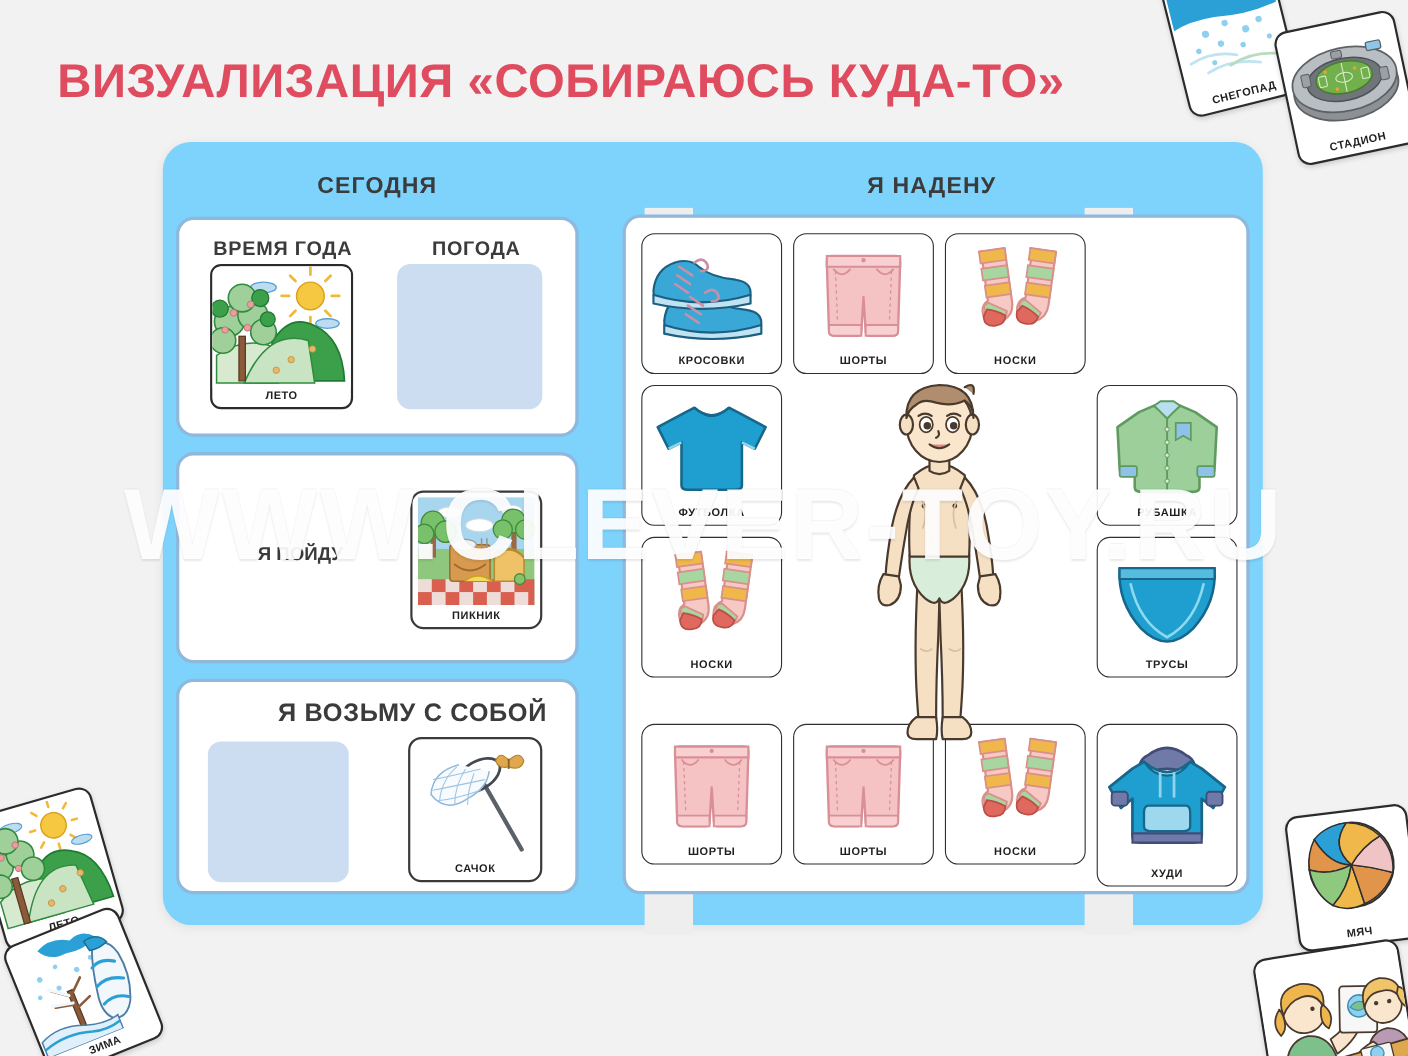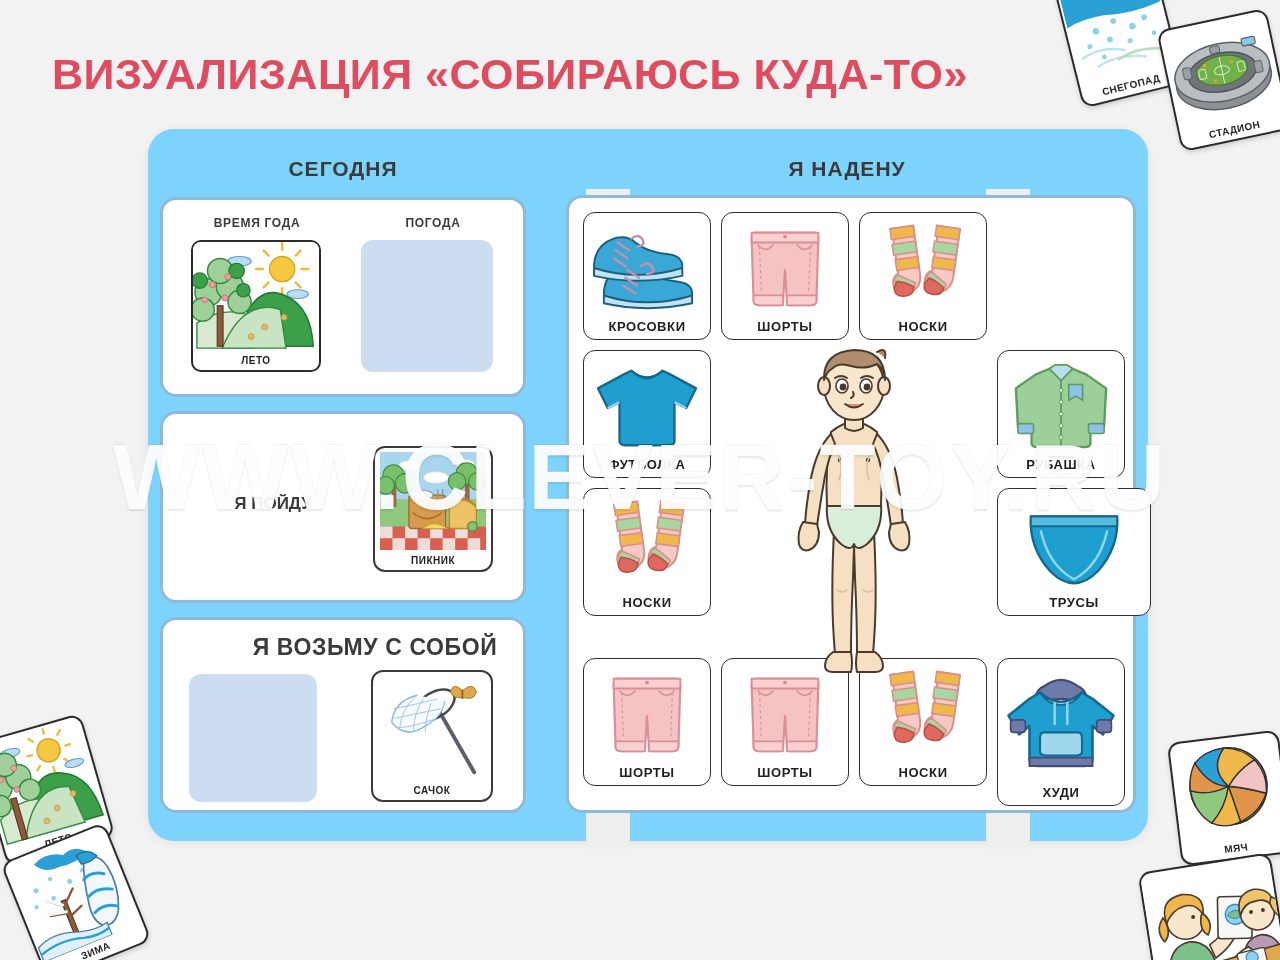--- a/index.html
+++ b/index.html
@@ -34,21 +34,21 @@
   
   .panel{
     position:absolute;background:#fff;
     border:3px solid #8fb8dd;border-radius:16px;box-sizing:border-box;
   }
   .panel-title{
     position:absolute;width:100%;text-align:center;
     font-size:20px;font-weight:bold;color:#3b3b3b;letter-spacing:.6px;
   }
   .sub-label{
-    position:absolute;font-size:12px;font-weight:bold;color:#3b3b3b;
+    position:absolute;font-size:18px;font-weight:bold;color:#3b3b3b;
     letter-spacing:.7px;text-align:center;
   }
 
   
   .slot-empty{
     position:absolute;background:#ccddf2;border-radius:12px;
   }
 
   
   .card{
@@ -65,21 +65,21 @@
   .card.soft{border:2px solid #3a3a3a;border-radius:12px;}
 
   
   .gcard{
     position:absolute;background:#fff;border:1.6px solid #2f2f2f;
     border-radius:12px;box-sizing:border-box;overflow:hidden;
   }
   .gcard .art{position:absolute;left:0;right:0;top:4px;bottom:20px;}
   .gcard .cap{
     position:absolute;left:0;right:0;bottom:5px;text-align:center;
-    font-size:13px;font-weight:bold;color:#1f1f1f;letter-spacing:.6px;
+    font-size:10px;font-weight:bold;color:#1f1f1f;letter-spacing:.6px;
   }
 
   
   .watermark{
     position:absolute;left:0;right:0;top:425px;
     text-align:center;font-size:92px;font-weight:bold;
     color:rgba(255,255,255,.93);
     text-shadow:0 2px 2px rgba(0,0,0,.09), 0 -1px 0 rgba(0,0,0,.05);
     letter-spacing:2px;pointer-events:none;z-index:40;white-space:nowrap;
   }
@@ -378,21 +378,21 @@
               <rect x="68" y="26" width="24" height="11" fill="#a8d6a0" stroke="#d98f8a" stroke-width="1.6"></rect>
               <rect x="69" y="42" width="23" height="11" fill="#f0b84a" stroke="#d98f8a" stroke-width="1.6"></rect>
               <path d="M66 60 Q64 74 74 77 Q84 78 86 68 L70 58 Z" fill="#a8d6a0" stroke="#d98f8a" stroke-width="1.6"></path>
               <path d="M64 70 Q63 80 74 80 Q83 80 84 72 Q76 66 68 64 Z" fill="#e0695f" stroke="#bc4e45" stroke-width="1.6"></path>
             </g>
           </svg>
         </div>
         <div class="cap">НОСКИ</div>
       </div>
 
-      <div class="gcard" style="left:428px;top:290px;width:154px;height:128px;">
+      <div class="gcard" style="left:428px;top:290px;width:128px;height:128px;">
         <div class="art">
           <svg viewBox="0 0 120 104">
             <path d="M16 24 L104 24 Q106 56 84 80 Q72 92 60 92 Q48 92 36 80 Q14 56 16 24 Z" fill="#1f9fd0" stroke="#16678a" stroke-width="2.4" stroke-linejoin="round"></path>
             <path d="M16 24 L104 24 L104 34 L16 34 Z" fill="#55bce0" stroke="#16678a" stroke-width="2"></path>
             <path d="M26 38 Q34 74 60 88 Q86 74 94 38" fill="none" stroke="#8fd9ef" stroke-width="2.4"></path>
           </svg>
         </div>
         <div class="cap">ТРУСЫ</div>
       </div>
 

